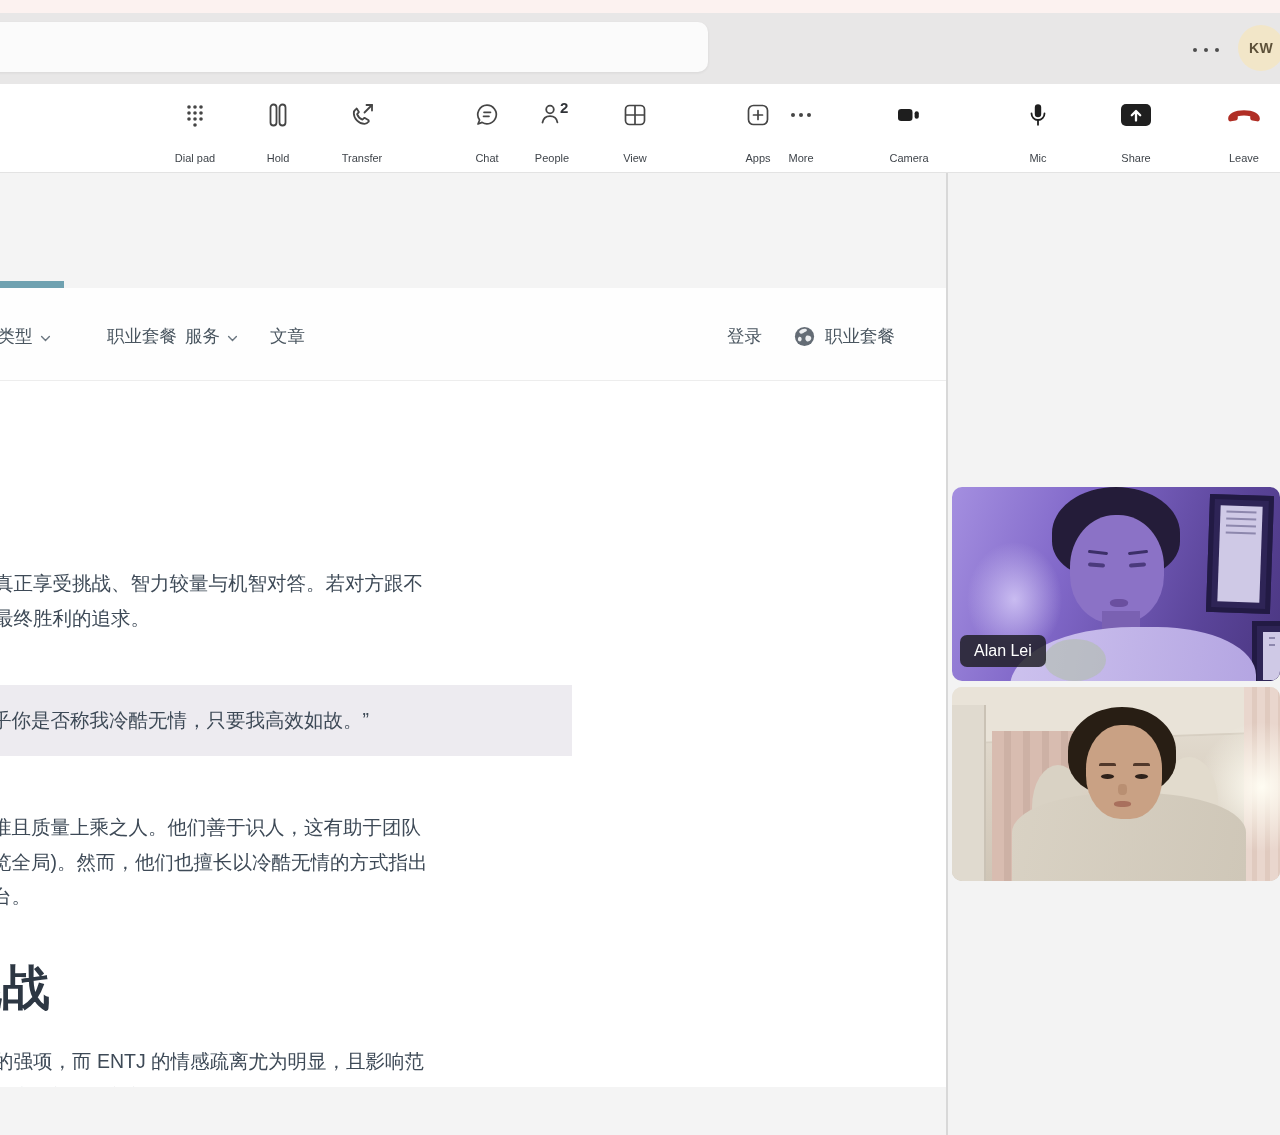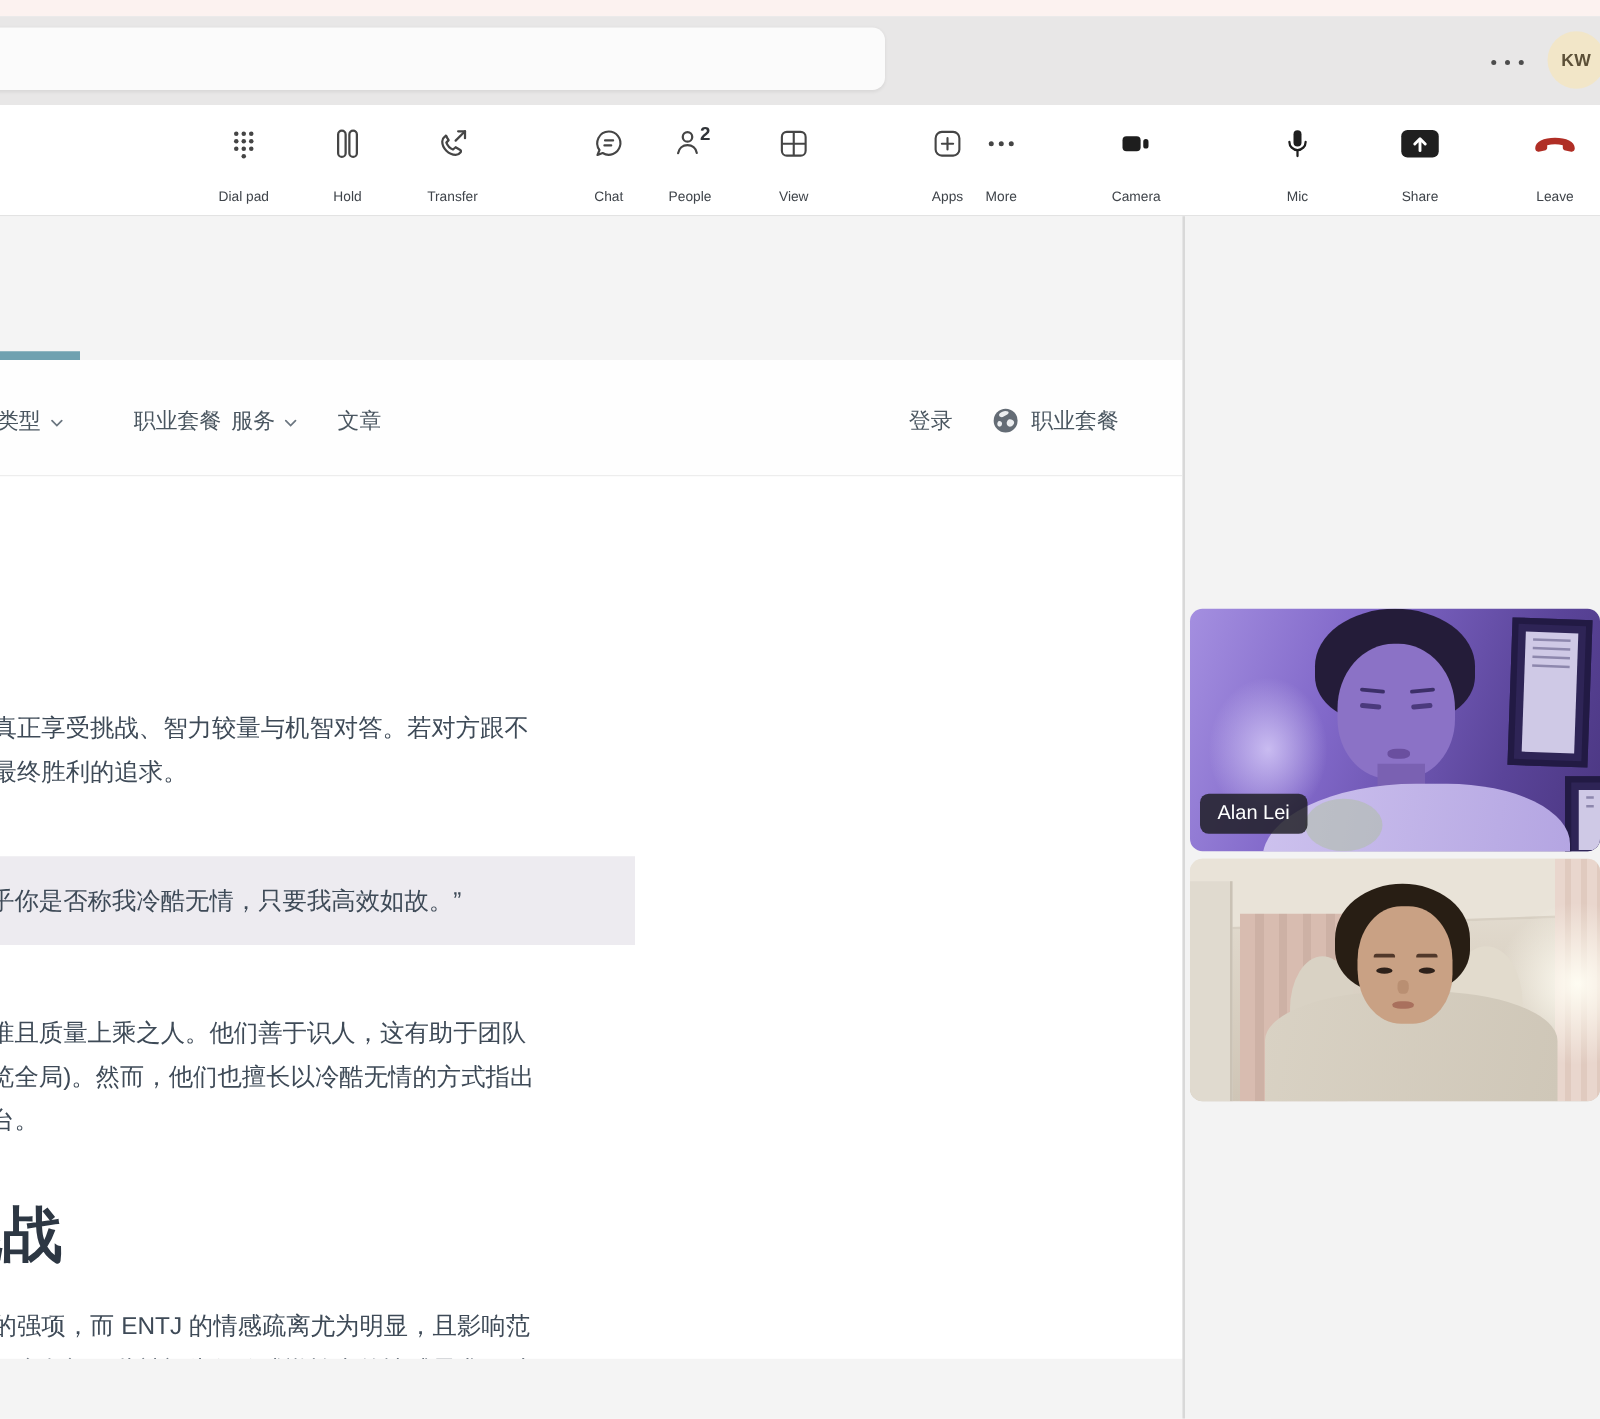--- a/index.html
+++ b/index.html
@@ -34,21 +34,21 @@
 
   
   .tab-indicator { position:absolute; left:0; top:108px; width:64px; height:7px; background:#6fa1b0; }
   .webpage { position:absolute; left:0; top:115px; width:946px; height:799px; background:#ffffff; overflow:hidden; }
   .site-nav { position:absolute; left:0; top:0; width:946px; height:93px; background:#fefefe; border-bottom:1px solid #ededed; }
   .nav-item { position:absolute; top:36px; font-size:17.5px; color:#4a5660; white-space:nowrap; cursor:pointer; }
   .nav-chev { display:inline-block; margin-left:7px; }
   .nav-right { position:absolute; top:36px; display:flex; align-items:center; cursor:pointer; }
 
   .cn { color:#3e4a57; font-size:19.5px; line-height:34.6px; white-space:nowrap; position:absolute; }
-  .quote-block { position:absolute; left:0; top:397px; width:508px; height:71px; background:#edebf0;
+  .quote-block { position:absolute; left:0; top:397px; width:572px; height:71px; background:#edebf0;
                  display:flex; align-items:center; overflow:hidden; }
   .quote-text { position:relative; left:-8px; color:#3e4a57; font-size:19.5px; white-space:nowrap; }
   .h2-cn { position:absolute; left:-46px; top:668px; font-size:48px; font-weight:bold; color:#2d3743; white-space:nowrap; }
 
   
   .tile { position:absolute; left:952px; width:328px; height:194px; border-radius:10px; overflow:hidden; }
   .tile1 { top:487px; background:linear-gradient(110deg,#a48fe0 0%,#8168c9 35%,#5a4499 75%,#4a3680 100%); }
   .tile2 { top:687px; background:linear-gradient(180deg,#e9e3d8 0%,#ded6c9 35%,#cfc5b6 100%); }
   .abs { position:absolute; }
 

